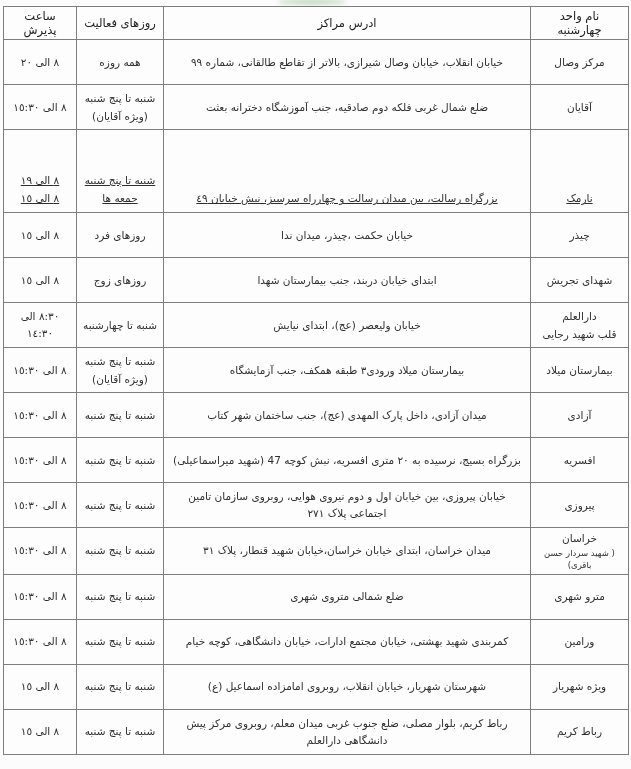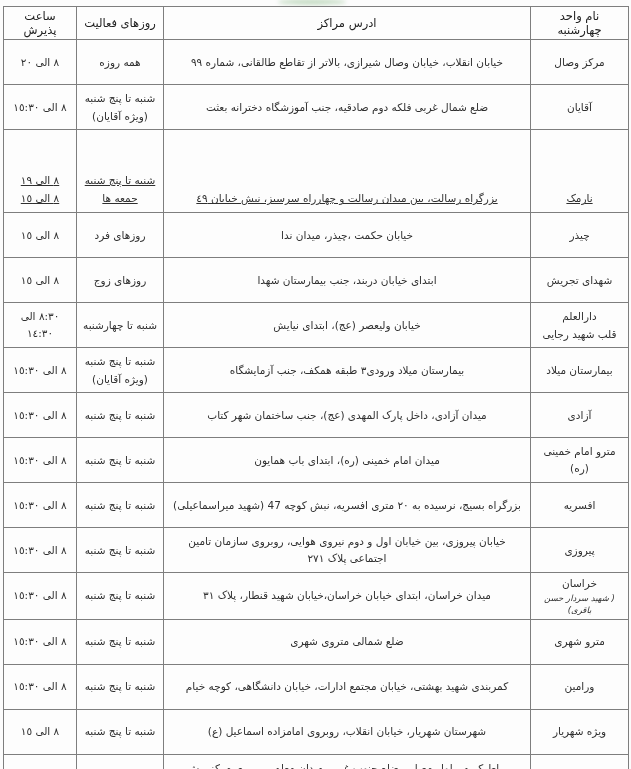--- a/index.html
+++ b/index.html
@@ -59,21 +59,21 @@
     flex-direction: column;
     justify-content: center;
     gap: 1px;
   }
   tr.double .cellwrap {
     justify-content: flex-end;
     min-height: 72px;
     text-decoration: underline;
   }
   .line { white-space: normal; }
-  .line.small { font-size: 8.5px; line-height: 1.4; font-style: italic; }
+  .line.small { font-size: 8.5px; line-height: 1.4; }
 </style>
 </head>
 <body>
 
 <div class="smudge"></div>
 
 <table class="centers">
   <colgroup>
     <col style="width:98px">
     <col style="width:367px">
@@ -266,42 +266,20 @@
         </td>
         <td>
           <div class="cellwrap">
             <div class="line">٨ الی ١٥:٣٠</div>
           </div>
         </td>
       </tr>
       <tr>
         <td>
           <div class="cellwrap">
-            <div class="line">مترو امام خمینی (ره)</div>
-          </div>
-        </td>
-        <td>
-          <div class="cellwrap">
-            <div class="line">میدان امام خمینی (ره)، ابتدای باب همایون</div>
-          </div>
-        </td>
-        <td>
-          <div class="cellwrap">
-            <div class="line">شنبه تا پنج شنبه</div>
-          </div>
-        </td>
-        <td>
-          <div class="cellwrap">
-            <div class="line">٨ الی ١٥:٣٠</div>
-          </div>
-        </td>
-      </tr>
-      <tr>
-        <td>
-          <div class="cellwrap">
             <div class="line">افسریه</div>
           </div>
         </td>
         <td>
           <div class="cellwrap">
             <div class="line">بزرگراه بسیج، نرسیده به ٢٠ متری افسریه، نبش کوچه 47 (شهید میراسماعیلی)</div>
           </div>
         </td>
         <td>
           <div class="cellwrap">

